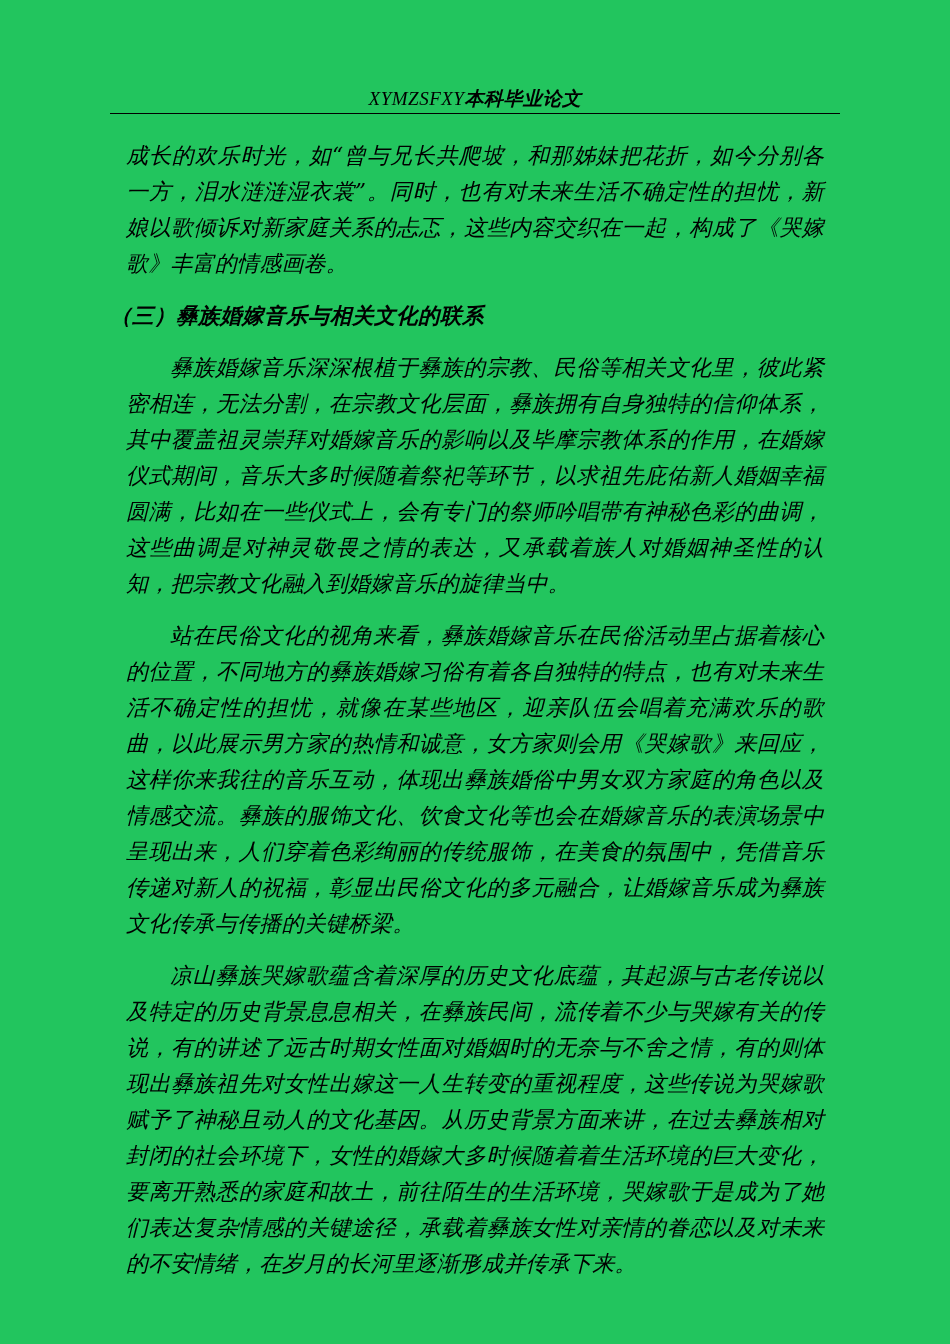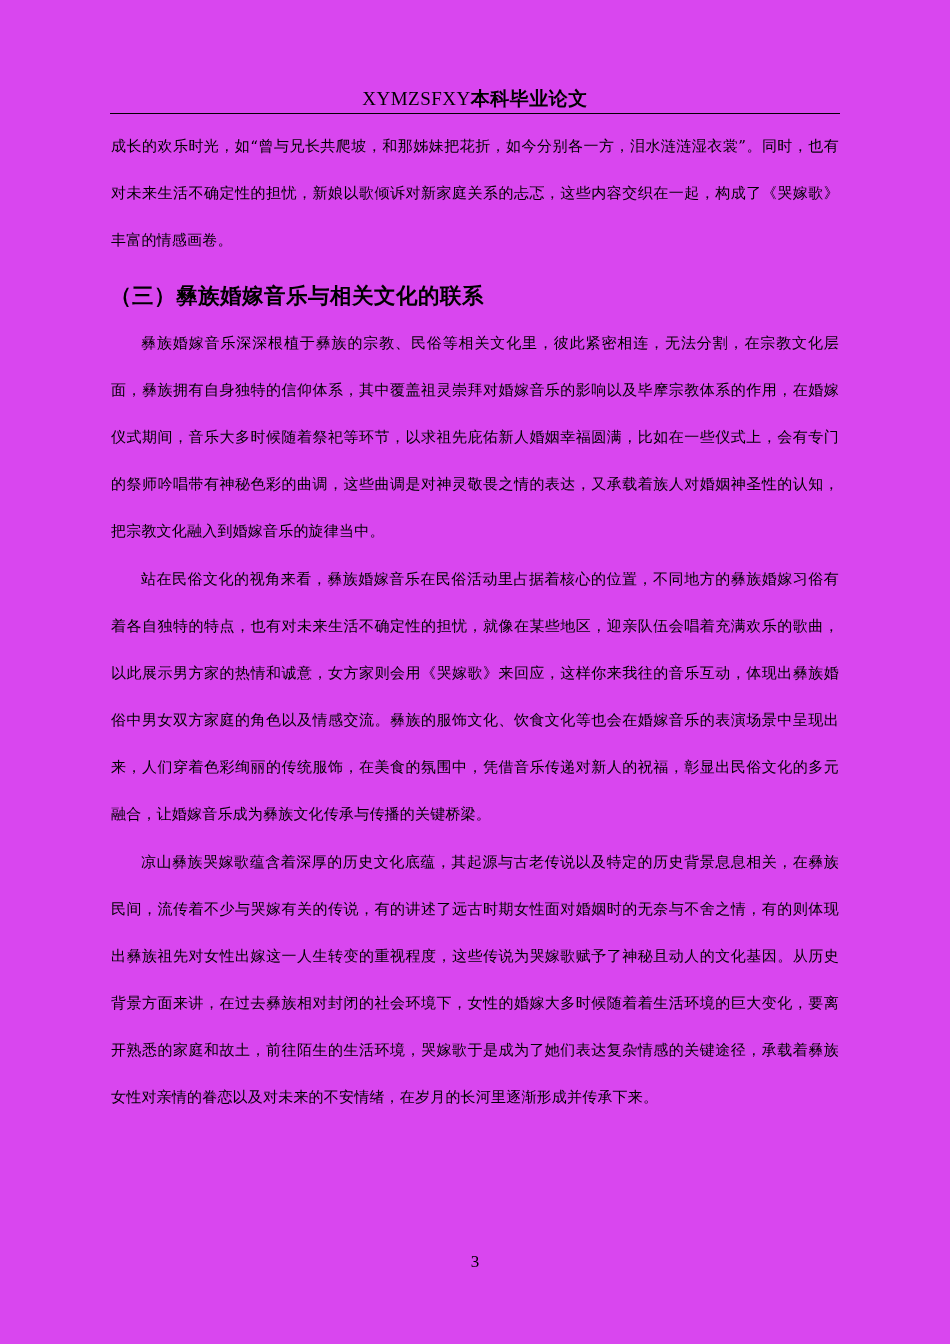--- a/index.html
+++ b/index.html
@@ -8,23 +8,24 @@
     background: #ffffff;
   }
   body {
     font-family: "DejaVu Serif", "Liberation Serif", serif;
     color: #000000;
   }
   .page {
     width: 950px;
     height: 1344px;
     position: relative;
-    background: #d946ef;
+    background: #22c55e;
     box-sizing: border-box;
     overflow: hidden;
+    font-style: italic;
   }
   .header {
     position: absolute;
     top: 86px;
     left: 0;
     width: 950px;
     text-align: center;
     font-size: 19px;
     letter-spacing: 0.5px;
   }
@@ -44,23 +45,23 @@
     width: 730px;
     border-bottom: 1.5px solid #000;
   }
   .content {
     position: absolute;
     top: 122px;
     left: 110px;
     width: 730px;
   }
   p.body-text {
-    margin: 1px;
-    font-size: 15px;
-    line-height: 47px;
+    margin: 16px;
+    font-size: 22px;
+    line-height: 36px;
     text-align: justify;
     text-justify: inter-ideograph;
     letter-spacing: 0.2px;
   }
   p.indent {
     text-indent: 2em;
   }
   h2.section-heading {
     margin: 14px 0 6px 0;
     font-family: "DejaVu Sans", "Liberation Sans", sans-serif;

